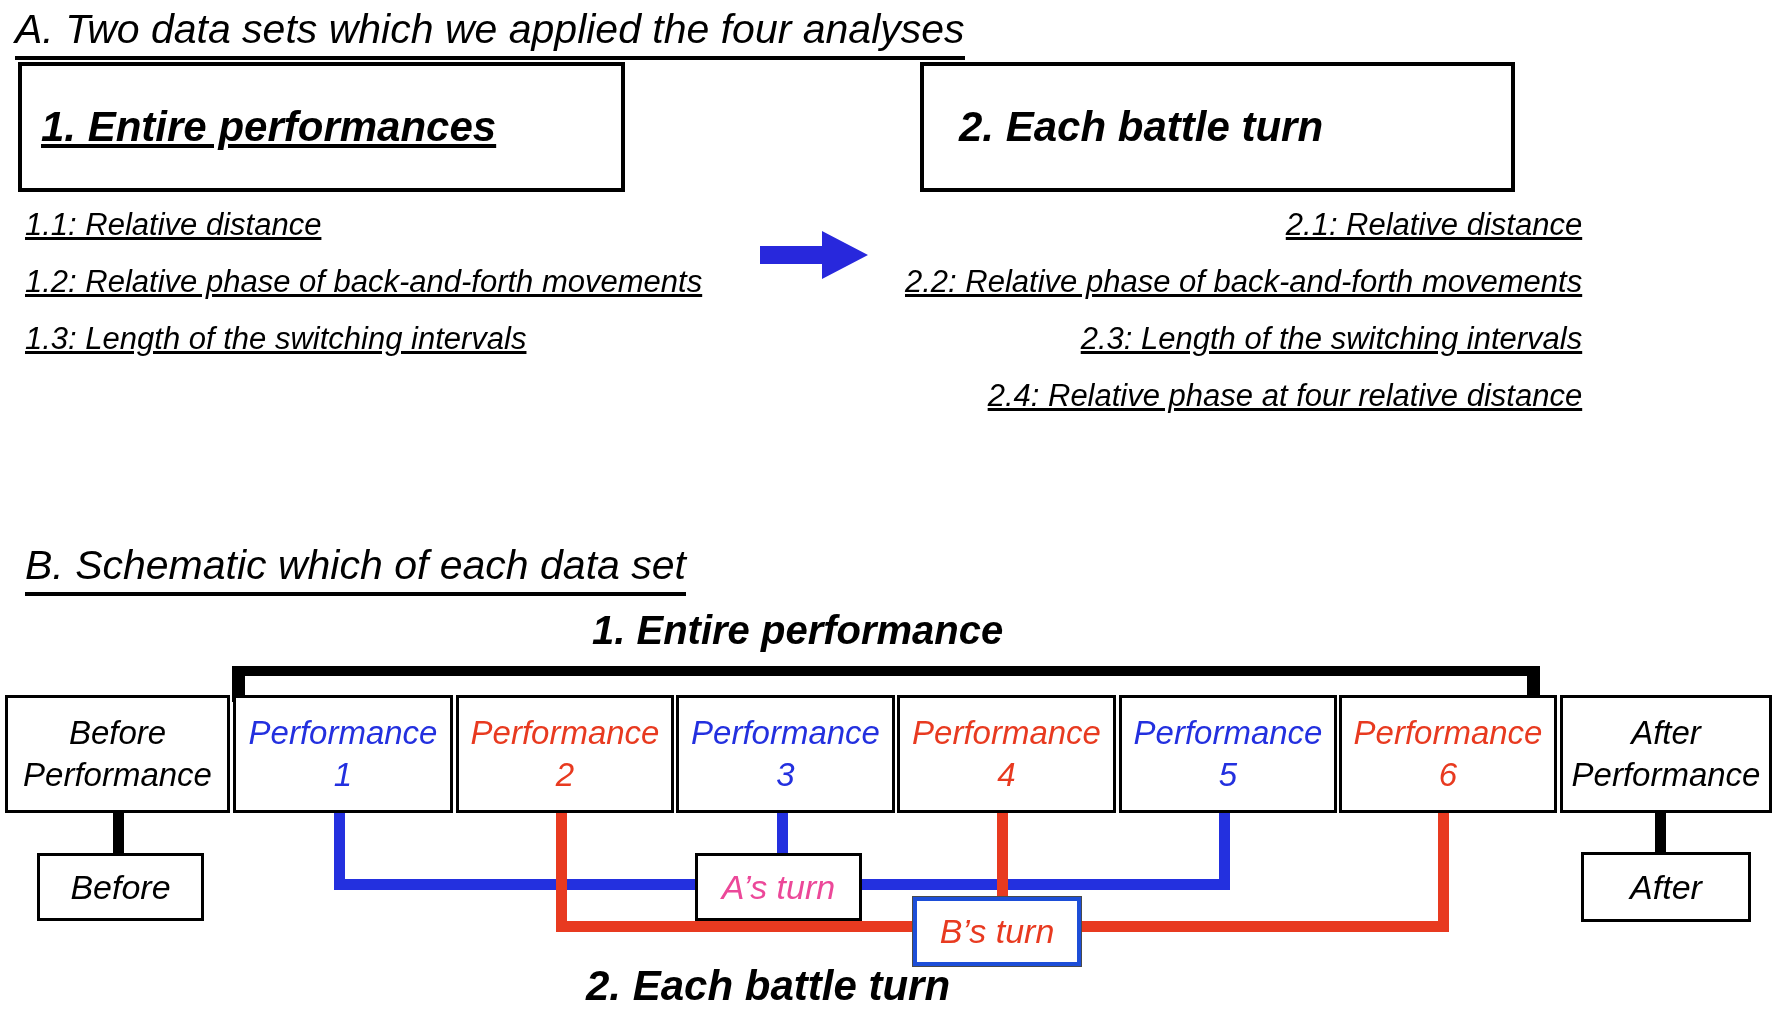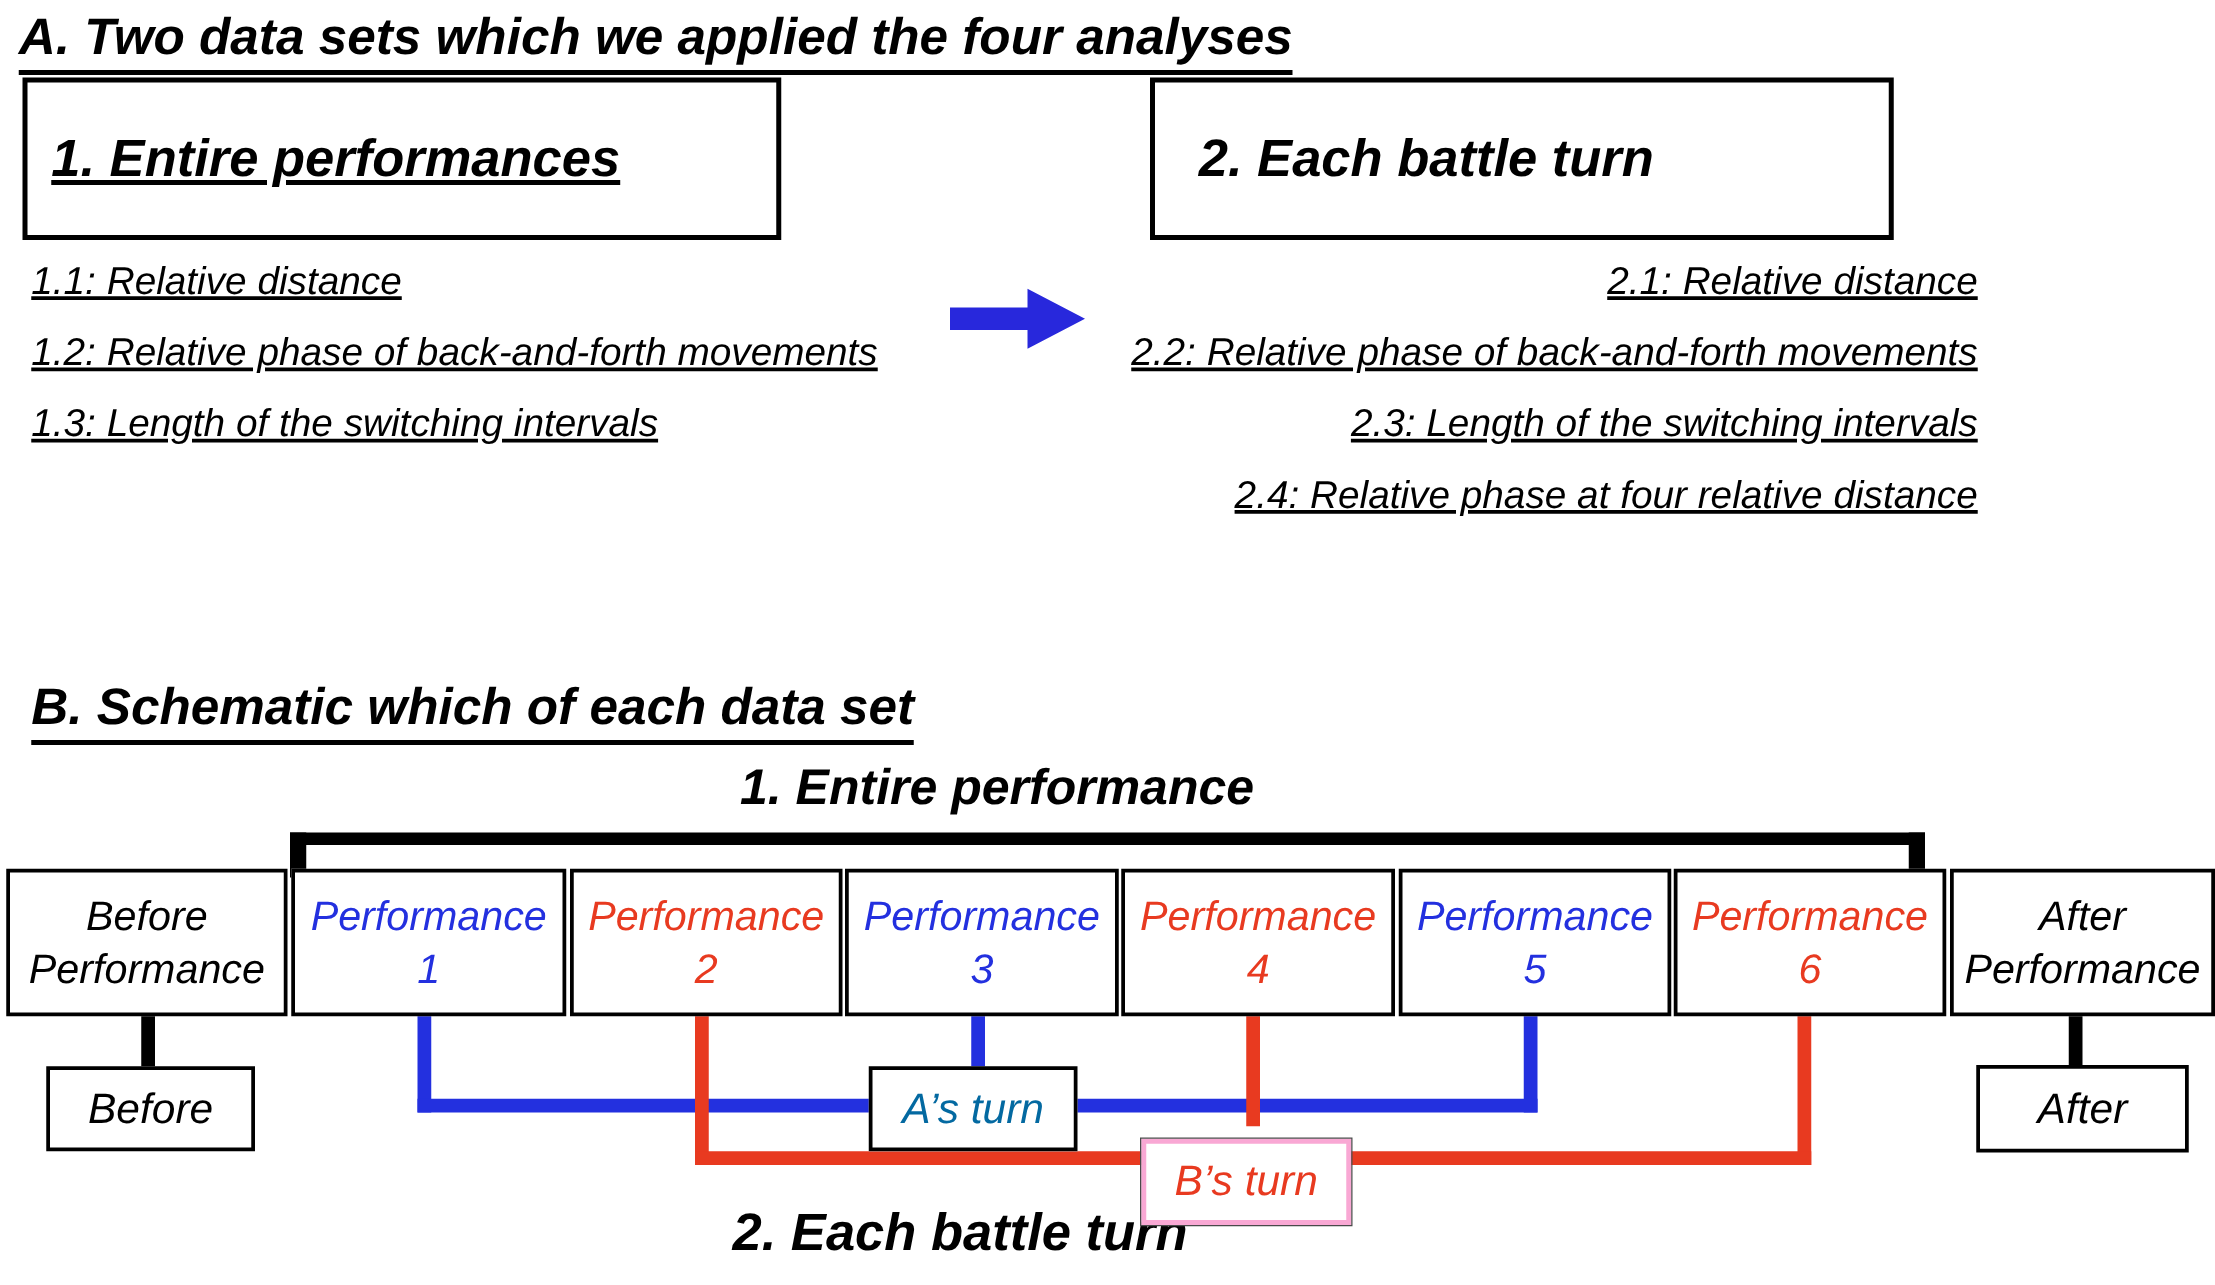--- a/index.html
+++ b/index.html
@@ -1,30 +1,30 @@
 <!DOCTYPE html>
 <html><head>
 <meta charset="utf-8">
 <style>
   html,body{margin:0;padding:0;background:#fff;}
   .stage{position:relative;width:1772px;height:1028px;background:#ffffff;overflow:hidden;
          font-family:"Liberation Sans",sans-serif;color:#000;}
   .abs{position:absolute;}
-  .sec-title{font-style:italic;font-weight:bold;font-size:41px;white-space:nowrap;
+  .sec-title{font-style:italic;font-weight:normal;font-size:41px;white-space:nowrap;
              border-bottom:4px solid #000;padding-bottom:3px;display:inline-block;}
   .bigbox{border:4px solid #000;background:#fff;display:flex;align-items:center;}
   .bigbox span{font-style:italic;font-weight:bold;font-size:42px;white-space:nowrap;}
   .alist{font-style:italic;font-size:31px;}
   .alist div{margin-bottom:21px;white-space:nowrap;text-decoration:underline;}
   .row-box{border:3px solid #000;background:#fff;display:flex;flex-direction:column;
            justify-content:center;align-items:center;text-align:center;
            font-style:italic;font-size:33px;line-height:42px;z-index:3;}
   .turn-box{border:3px solid #000;background:#fff;display:flex;align-items:center;
             justify-content:center;font-style:italic;font-size:34px;white-space:nowrap;z-index:4;}
-  .gray-border{border:4px solid #f9a8d4;outline:1px solid #4a4a4a;margin-top:14px;}
+  .gray-border{border:4px solid #1d4ed8;outline:1px solid #4a4a4a;}
   .line{position:absolute;}
   .z1{z-index:1}.z2{z-index:2}
   .big-label{font-style:italic;font-weight:bold;font-size:40px;white-space:nowrap;}
 </style>
 </head>
 <body>
 
 <div class="stage">
 
   <div class="abs" style="left:15px;top:6px;">
@@ -109,21 +109,21 @@
 
   <div class="line z2" style="left:556px;top:805px;width:11px;height:127px;background:#E83A20;"></div>
   <div class="line z2" style="left:997px;top:805px;width:11px;height:96px;background:#E83A20;"></div>
   <div class="line z2" style="left:1438px;top:805px;width:11px;height:127px;background:#E83A20;"></div>
   <div class="line z2" style="left:556px;top:921px;width:893px;height:11px;background:#E83A20;"></div>
 
   <div class="abs turn-box" style="left:37px;top:853px;width:161px;height:62px;">
     <span style="color: rgb(0, 0, 0);">Before</span>
   </div>
   <div class="abs turn-box" style="left:695px;top:853px;width:161px;height:62px;">
-    <span style="color: #0369a1;">A’s turn</span>
+    <span style="color: #ec4899;">A’s turn</span>
   </div>
   <div class="abs turn-box gray-border" style="left:913px;top:897px;width:160px;height:61px;">
     <span style="color: rgb(232, 58, 32);">B’s turn</span>
   </div>
   <div class="abs turn-box" style="left:1581px;top:852px;width:164px;height:64px;">
     <span style="color: rgb(0, 0, 0);">After</span>
   </div>
 
   <div class="abs big-label" style="left:586px;top:962px;font-size:42px;">2. Each battle turn</div>
 

